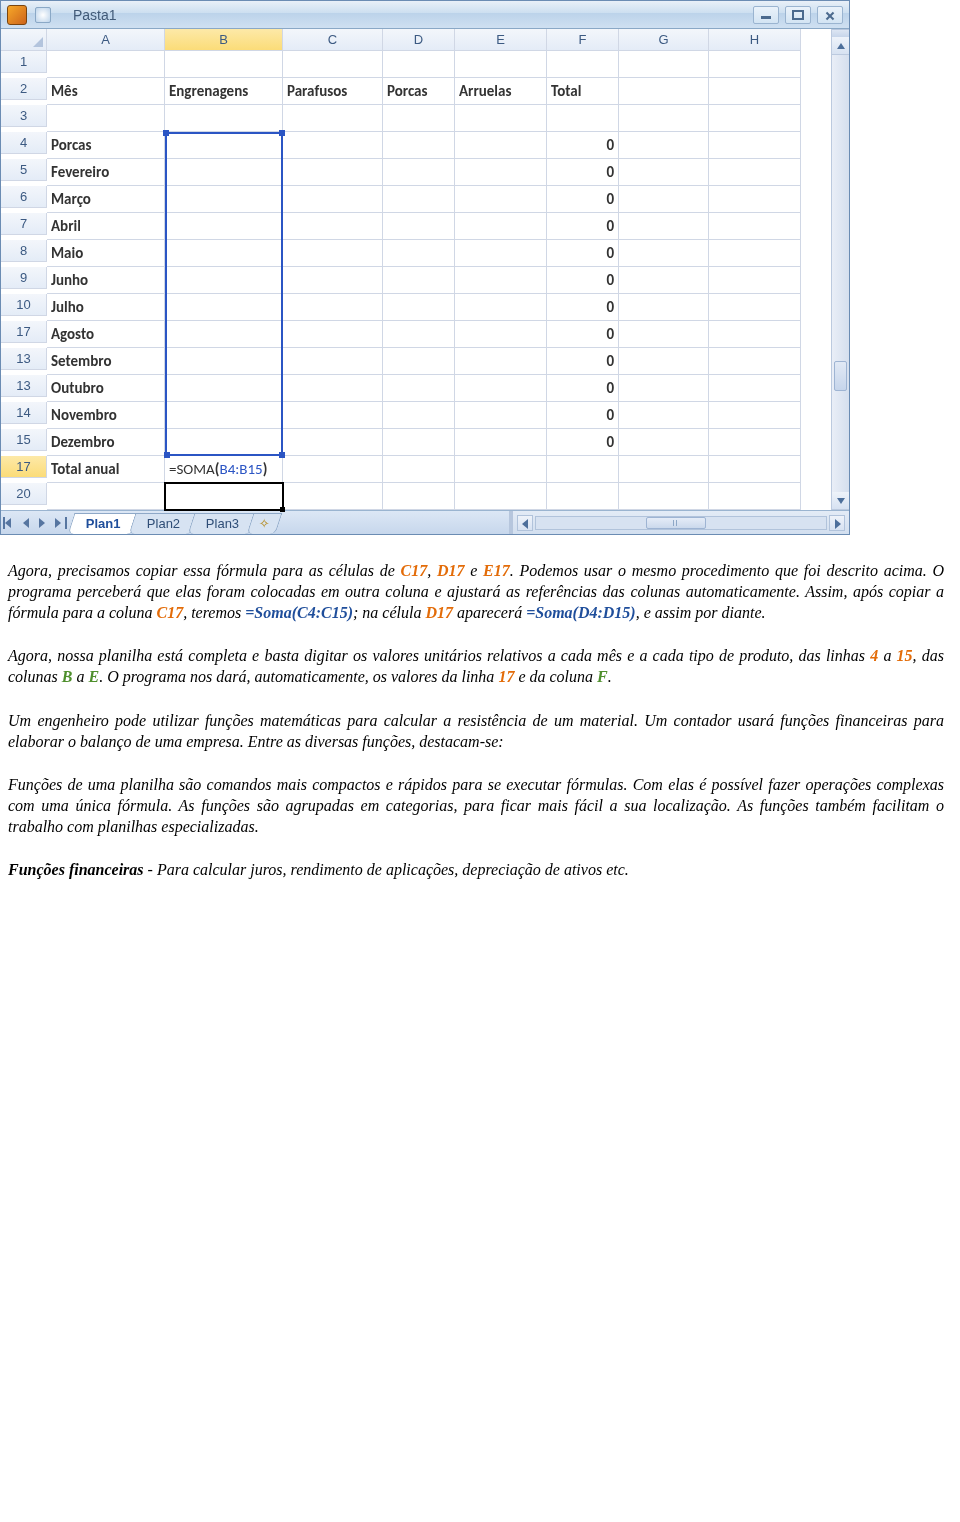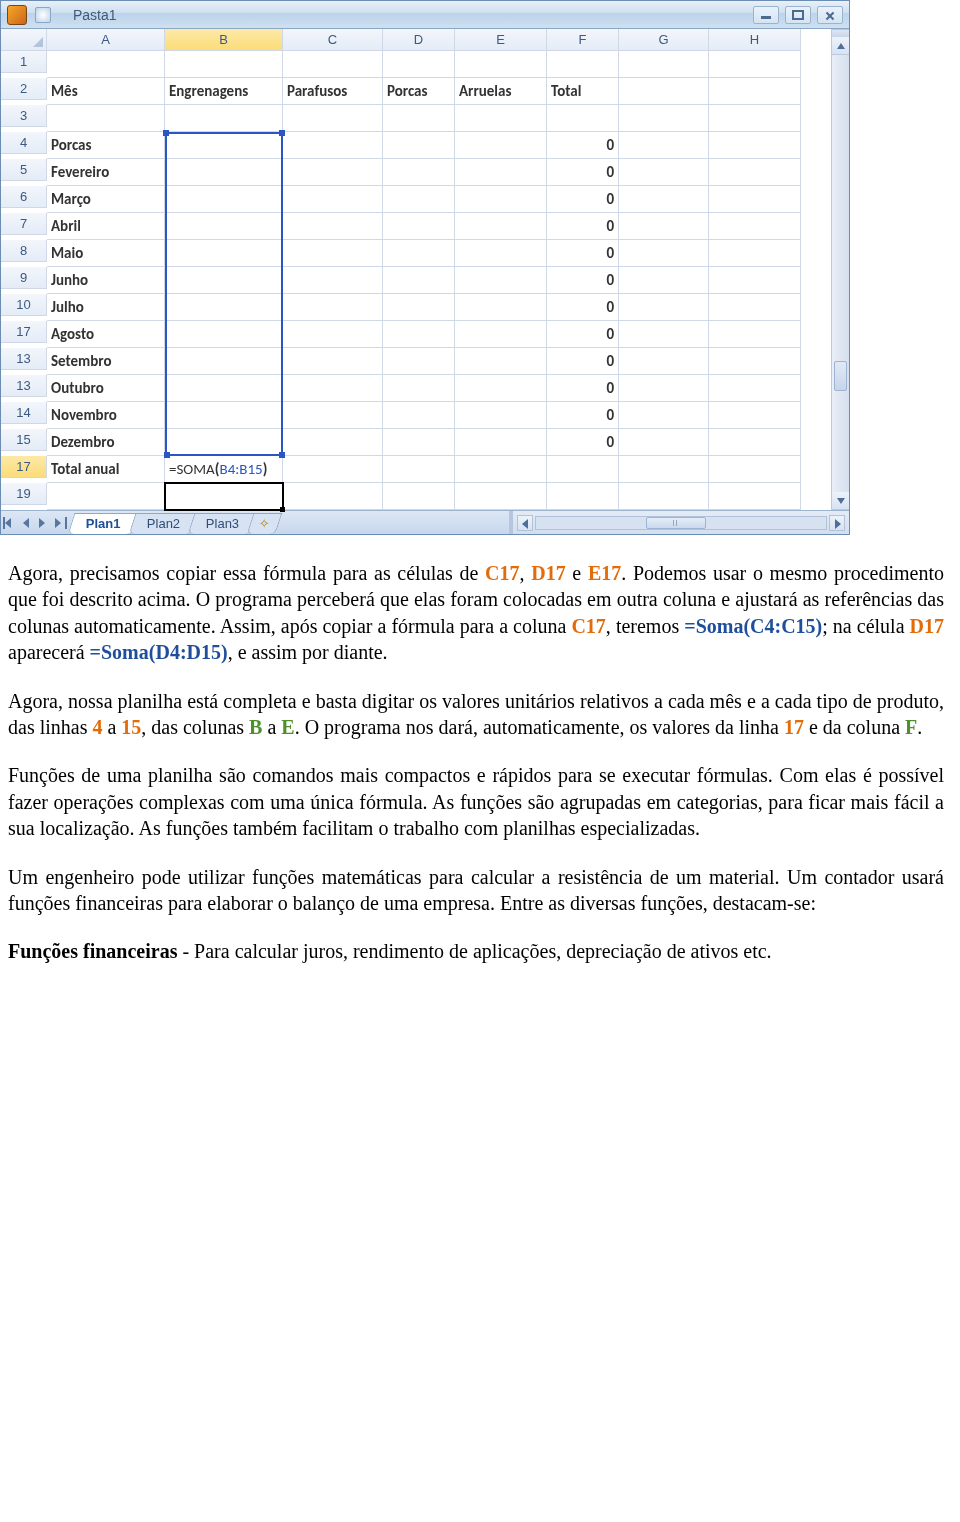--- a/index.html
+++ b/index.html
@@ -178,21 +178,21 @@
     padding:0 2px;
   }
   .hscroll .btn{width:16px;height:16px;background:linear-gradient(#eef3fa,#d7e2f2);border:1px solid #b1c3db;position:relative;margin:0 2px;}
   .hscroll .btn.l::after{content:"";position:absolute;left:4px;top:3px;border-top:5px solid transparent;border-bottom:5px solid transparent;border-right:6px solid #4d6f9b;}
   .hscroll .btn.r::after{content:"";position:absolute;left:5px;top:3px;border-top:5px solid transparent;border-bottom:5px solid transparent;border-left:6px solid #4d6f9b;}
   .hscroll .track{flex:1;height:14px;background:#d7e2f1;border:1px solid #b1c3db;position:relative;}
   .hscroll .thumb{position:absolute;left:38%;width:60px;top:0;bottom:0;background:linear-gradient(#e5ecf7,#cbd9ec);border:1px solid #9eb4d3;border-radius:2px;}
   .hscroll .thumb::after{content:"";position:absolute;left:50%;top:2px;bottom:2px;width:6px;transform:translateX(-50%);background:repeating-linear-gradient(90deg,#8ea8c7 0 1px,transparent 1px 3px);}
 
   
-  .doc { padding: 0 16px 30px 8px; font-size: 20px; line-height: 1.32; }
+  .doc { padding: 0 16px 30px 8px; font-size: 16px; line-height: 1.32; font-style: italic; }
   .doc p { margin: 0 0 22px 0; text-align: justify; }
   .doc p.last { margin-bottom: 0; }
   .ref-orange { color:#e36c09; font-weight:700; }
   .ref-blue   { color:#1f4e9b; font-weight:700; }
   .ref-green  { color:#4e8f2c; font-weight:700; }
   .bold { font-weight:700; }
 </style>
 </head>
 <body>
 
@@ -395,21 +395,21 @@
             <div class="cell cA bold">Total anual</div>
             <div class="cell cB"><span class="formula-text"><span>=SOMA</span><span class="paren">(</span><span class="range">B4:B15</span><span class="paren">)</span></span></div>
             <div class="cell cC"></div>
             <div class="cell cD"></div>
             <div class="cell cE"></div>
             <div class="cell cF"></div>
             <div class="cell cG"></div>
             <div class="cell cH"></div>
           </div>
           <div class="row r18">
-            <div class="row-hdr">19</div>
+            <div class="row-hdr">20</div>
             <div class="cell cA"></div>
             <div class="cell cB"></div>
             <div class="cell cC"></div>
             <div class="cell cD"></div>
             <div class="cell cE"></div>
             <div class="cell cF"></div>
             <div class="cell cG"></div>
             <div class="cell cH"></div>
           </div>
         </div>
@@ -461,20 +461,20 @@
 <div class="doc">
 
   <p>
     <span>Agora, precisamos copiar essa fórmula para as células de </span><span class="ref-orange">C17</span><span>, </span><span class="ref-orange">D17</span><span> e </span><span class="ref-orange">E17</span><span>. Podemos usar o mesmo procedimento que foi descrito acima. O programa perceberá que elas foram colocadas em outra coluna e ajustará as referências das colunas automaticamente. Assim, após copiar a fórmula para a coluna </span><span class="ref-orange">C17</span><span>, teremos </span><span class="ref-blue">=Soma(C4:C15)</span><span>; na célula </span><span class="ref-orange">D17</span><span> aparecerá </span><span class="ref-blue">=Soma(D4:D15)</span><span>, e assim por diante.</span>
   </p>
 
   <p>
     <span>Agora, nossa planilha está completa e basta digitar os valores unitários relativos a cada mês e a cada tipo de produto, das linhas </span><span class="ref-orange">4</span><span> a </span><span class="ref-orange">15</span><span>, das colunas </span><span class="ref-green">B</span><span> a </span><span class="ref-green">E</span><span>. O programa nos dará, automaticamente, os valores da linha </span><span class="ref-orange">17</span><span> e da coluna </span><span class="ref-green">F</span><span>.</span>
   </p>
 
+  <p>Um engenheiro pode utilizar funções matemáticas para calcular a resistência de um material. Um contador usará funções financeiras para elaborar o balanço de uma empresa. Entre as diversas funções, destacam-se:</p>
   <p>Funções de uma planilha são comandos mais compactos e rápidos para se executar fórmulas. Com elas é possível fazer operações complexas com uma única fórmula. As funções são agrupadas em categorias, para ficar mais fácil a sua localização. As funções também facilitam o trabalho com planilhas especializadas.</p>
-  <p>Um engenheiro pode utilizar funções matemáticas para calcular a resistência de um material. Um contador usará funções financeiras para elaborar o balanço de uma empresa. Entre as diversas funções, destacam-se:</p>
 
   <p class="last">
     <span class="bold">Funções financeiras</span><span> - Para calcular juros, rendimento de aplicações, depreciação de ativos etc.</span>
   </p>
 
 </div>
 
 </body></html>

